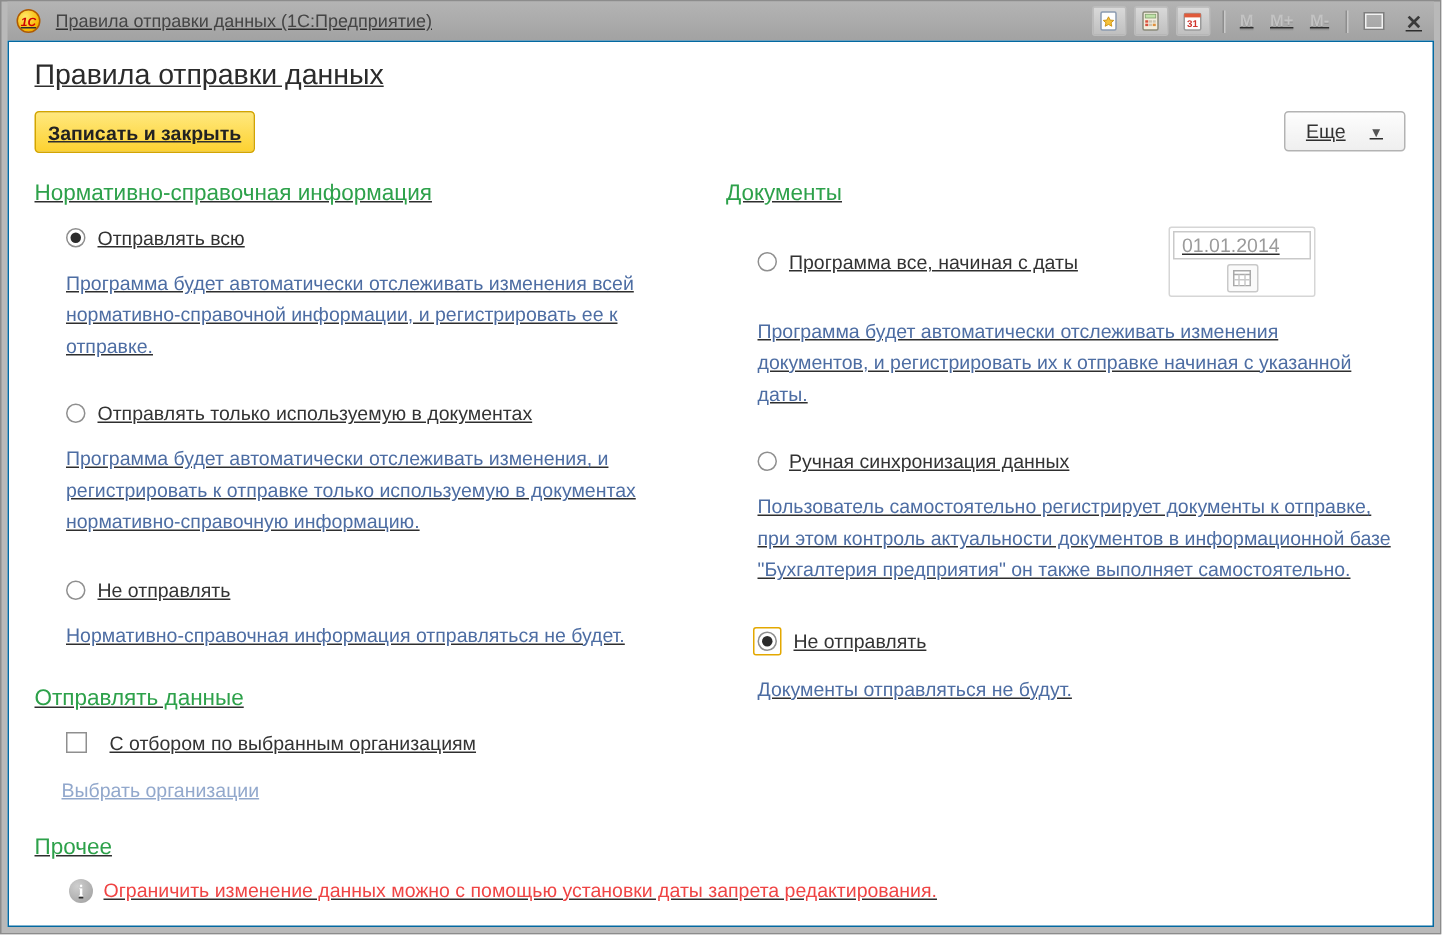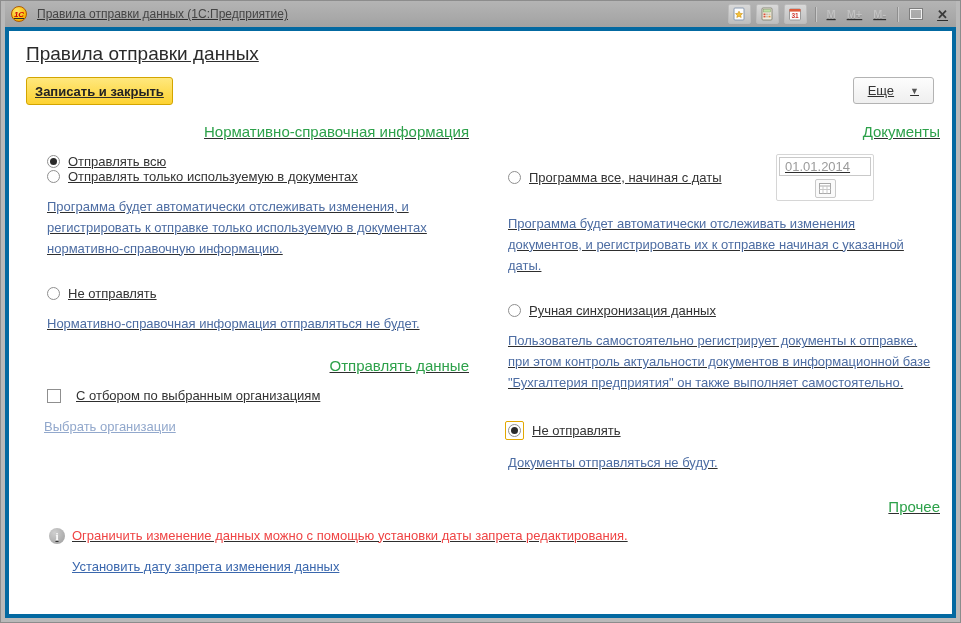--- a/index.html
+++ b/index.html
@@ -45,21 +45,21 @@
     text-shadow:0 1px 0 #8f8f8f;
   }
   .tb-max {
     width:12px; height:10px; border:1px solid #f2f2f2;
     box-shadow:0 0 0 1px #7e7e7e; margin:0 6px 0 4px;
   }
   .tb-close { font-size:13px; font-weight:bold; color:#3a3a3a; padding:0 4px; cursor:default; }
 
   
   .content {
-    flex:1 1 auto; background:#fff; border:4px solid #0369a1;
+    flex:1 1 auto; background:#fff; border:1px solid #0369a1;
     padding:8px 12px 0 13px; overflow:hidden;
   }
   h1.page-title { font-size:19px; font-weight:400; color:#2b2b2b; margin:4px 0 12px 4px; }
 
   .btn-row { display:flex; align-items:flex-start; margin:0 6px 18px 4px; }
   .btn-save {
     font-family:inherit; font-size:13px; font-weight:bold; color:#222;
     background:linear-gradient(#ffe87e,#fdd231);
     border:1px solid #d3a500; border-radius:3px;
     height:28px; padding:0 8px; cursor:pointer;
@@ -71,21 +71,21 @@
     height:27px; padding:0 14px; cursor:pointer;
     display:flex; align-items:center; gap:16px;
   }
   .btn-more .arrow { font-size:9px; color:#555; }
 
   
   .columns { display:flex; margin-left:4px; }
   .col-left { width:443px; flex:0 0 443px; margin-right:18px; }
   .col-right { flex:1 1 auto; }
 
-  .section-header { font-size:15px; color:#2da14a; margin:0 0 14px 0;text-align:right; }
+  .section-header { font-size:15px; color:#2da14a; margin:0 0 14px 0; }
   .sh-gap { margin-top:18px; }
 
   .radio-row { display:flex; align-items:center; padding-left:21px; margin-top:0; cursor:default; }
   .radio-row .lbl { margin-left:8px; color:#333; }
   .radio {
     width:13px; height:13px; border:1px solid #8f8f8f; border-radius:50%;
     background:#fff; position:relative; flex:0 0 auto;
   }
   .radio.checked::after {
     content:""; position:absolute; left:2px; top:2px; width:7px; height:7px;
@@ -197,20 +197,22 @@
 
     <div class="columns">
 
       <div class="col-left">
         <div class="section-header">Нормативно-справочная информация</div>
 
         <div class="radio-row">
           <span class="radio checked"></span>
           <span class="lbl">Отправлять всю</span>
         </div>
+        <div class="desc">Программа будет автоматически отслеживать изменения всей
+нормативно-справочной информации, и регистрировать ее к отправке.</div>
 
         <div class="radio-row">
           <span class="radio"></span>
           <span class="lbl">Отправлять только используемую в документах</span>
         </div>
         <div class="desc">Программа будет автоматически отслеживать изменения, и
 регистрировать к отправке только используемую в документах
 нормативно-справочную информацию.</div>
 
         <div class="radio-row">

